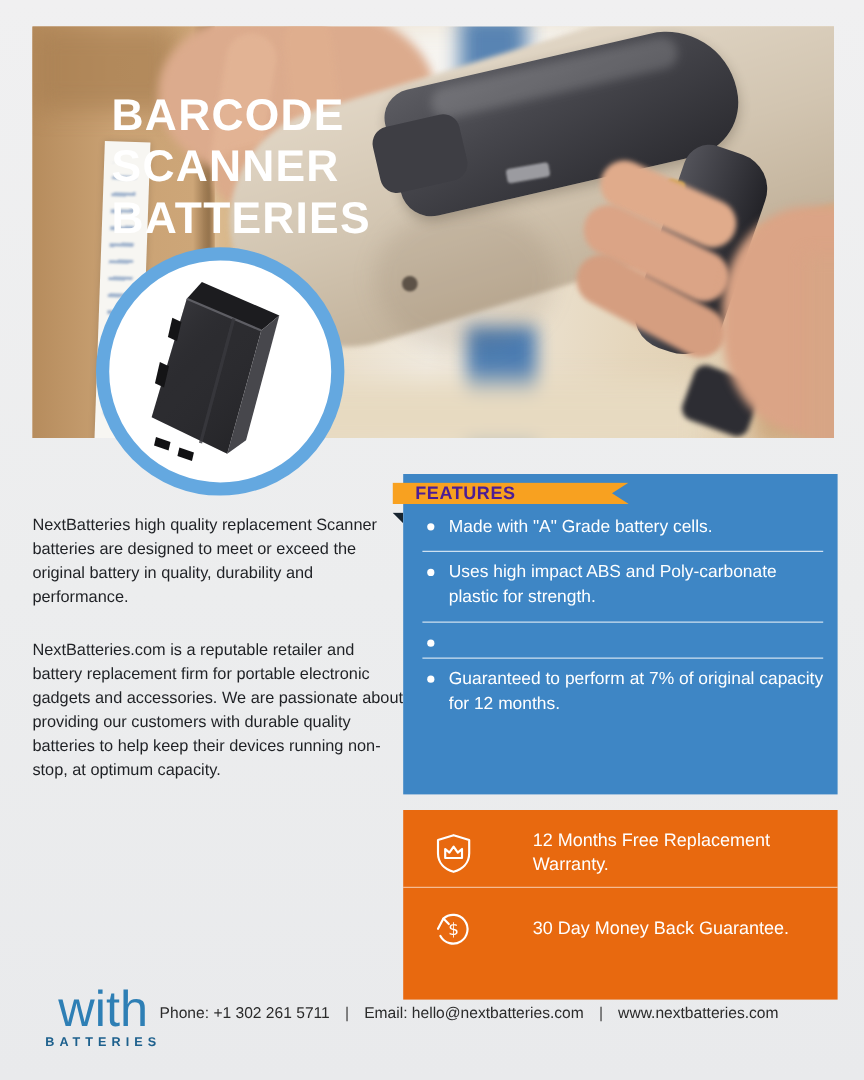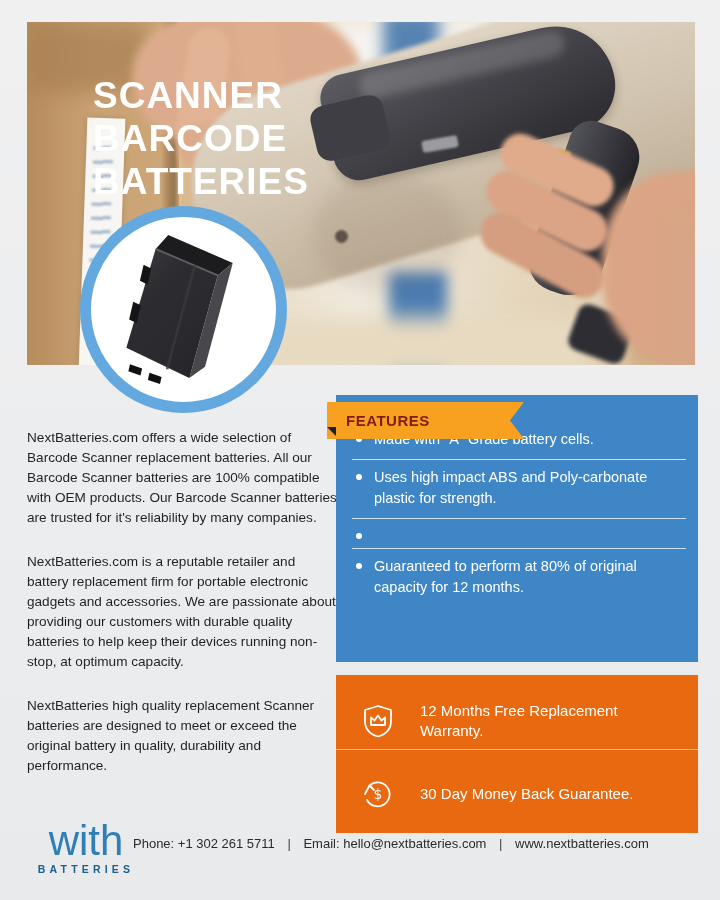--- a/index.html
+++ b/index.html
@@ -47,31 +47,31 @@
   
   .badge { position:absolute; left:80px; top:206px; width:207px; height:207px; border-radius:50%; background:#ffffff; border:11px solid #64a8e0; z-index:5; overflow:hidden; }
   .badge svg { position:absolute; left:3px; top:0; width:182px; height:182px; }
 
   
   .intro { position:absolute; left:27px; top:428px; width:312px; color:#1f2125; font-size:13.6px; line-height:20px; }
   .intro p { margin-bottom:24px; }
 
   
   .features-panel { position:absolute; left:336px; top:395px; width:362px; height:267px; background:#3e86c5; z-index:4; }
-  .ribbon { position:absolute; left:327px; top:402px; height:37px; width:197px; background:#f8a120; z-index:6; display:flex; align-items:center; clip-path:polygon(0 0,100% 0,calc(100% - 14px) 50%,100% 100%,0 100%); padding-left:19px; color:#7f1d1d; font-size:15px; font-weight:bold; letter-spacing:.5px; }
+  .ribbon { position:absolute; left:327px; top:402px; height:18px; width:197px; background:#f8a120; z-index:6; display:flex; align-items:center; clip-path:polygon(0 0,100% 0,calc(100% - 14px) 50%,100% 100%,0 100%); padding-left:19px; color:#4c1d95; font-size:15px; font-weight:bold; letter-spacing:.5px; }
   .ribbon-fold { position:absolute; left:327px; top:427px; width:9px; height:9px; background:#17242f; clip-path:polygon(0 0,100% 0,100% 100%); z-index:6; }
   .features-list { position:absolute; left:16px; top:27px; width:334px; list-style:none; }
   .features-list li { display:flex; align-items:flex-start; padding:7px 0 9px 0; border-bottom:1px solid rgba(255,255,255,.75); }
   .features-list li:last-child { border-bottom:none; }
   .features-list .dot { flex:0 0 auto; width:6px; height:6px; border-radius:50%; background:#ffffff; margin:7px 12px 0 4px; }
   .features-list .ftext { color:#ffffff; font-size:14.5px; line-height:21px; }
 
   
   .benefits-panel { position:absolute; left:336px; top:675px; width:362px; height:158px; background:#e8690f; }
-  .benefit-row { display:flex; align-items:center; padding:26px 12px 8px 24px; border-bottom:1px solid rgba(255,255,255,.55); min-height:52px; }
+  .benefit-row { display:flex; align-items:center; padding:16px 12px 8px 24px; border-bottom:1px solid rgba(255,255,255,.55); min-height:52px;gap:24px; }
   .benefit-row:last-child { border-bottom:none; }
   .benefit-icon { flex:0 0 36px; width:36px; height:36px; margin-right:24px; }
   .benefit-text { color:#ffffff; font-size:15px; line-height:20px; max-width:238px; }
 
   
   .footer-logo { position:absolute; left:36px; top:821px; width:100px; text-align:center; }
   .logo-next { color:#2e7fb5; font-size:42px; line-height:40px; font-weight:400; letter-spacing:0; }
   .logo-sub { color:#1d608d; font-size:10.5px; font-weight:bold; letter-spacing:4.2px; margin-top:2px; }
   .footer-contact { position:absolute; left:133px; top:836px; color:#2b2b2b; font-size:13px; white-space:nowrap; }
   .footer-contact .sep { margin:0 9px; color:#444; }
@@ -107,22 +107,22 @@
     <div class="layer ph-grip"></div>
     <div class="layer ph-trigger"></div>
     <div class="layer ph-grip-tip"></div>
     <div class="layer ph-finger-r1"></div>
     <div class="layer ph-finger-r2"></div>
     <div class="layer ph-finger-r3"></div>
     <div class="layer ph-palm-r"></div>
     <div class="layer ph-forearm-r"></div>
 
     <h1 class="hero-title">
+      <span>BARCODE</span>
       <span>SCANNER</span>
-      <span>BARCODE</span>
       <span>BATTERIES</span>
     </h1>
   </section>
 
   <div class="badge">
     <svg viewBox="0 0 200 200" aria-hidden="true">
       <g transform="rotate(13 100 100)">
         <polygon points="64,26 140,40 127,57 54,44" fill="#1c1c1f"></polygon>
         <polygon points="54,44 127,57 122,174 47,157" fill="#2c2c30"></polygon>
         <polygon points="127,57 140,40 136,158 122,174" fill="#47474c"></polygon>
@@ -138,41 +138,40 @@
         <linearGradient id="shine" x1="0" y1="0" x2="1" y2="1">
           <stop offset="0" stop-color="#5a5a62" stop-opacity="0.55"></stop>
           <stop offset="0.45" stop-color="#222226" stop-opacity="0"></stop>
           <stop offset="1" stop-color="#000000" stop-opacity="0.35"></stop>
         </linearGradient>
       </defs>
     </svg>
   </div>
 
   <main class="intro">
-    <p>NextBatteries.com offers a wide selection of Barcode Scanner replacement batteries. All our Barcode Scanner batteries are 100% compatible with OEM products. Our Barcode Scanner batteries are trusted for it's reliability by many companies.</p>
+    <p>NextBatteries high quality replacement Scanner batteries are designed to meet or exceed the original battery in quality, durability and performance.</p>
     <p>NextBatteries.com is a reputable retailer and battery replacement firm for portable electronic gadgets and accessories. We are passionate about providing our customers with durable quality batteries to help keep their devices running non-stop, at optimum capacity.</p>
-    <p>NextBatteries high quality replacement Scanner batteries are designed to meet or exceed the original battery in quality, durability and performance.</p>
   </main>
 
   <aside class="features-panel">
     <ul class="features-list">
       <li>
         <span class="dot"></span>
         <span class="ftext">Made with "A" Grade battery cells.</span>
       </li>
       <li>
         <span class="dot"></span>
         <span class="ftext">Uses high impact ABS and Poly-carbonate plastic for strength.</span>
       </li>
       <li>
         <span class="dot"></span>
       </li>
       <li>
         <span class="dot"></span>
-        <span class="ftext">Guaranteed to perform at 80% of original capacity for 12 months.</span>
+        <span class="ftext">Guaranteed to perform at 7% of original capacity for 12 months.</span>
       </li>
     </ul>
   </aside>
   <div class="ribbon">
     <span>FEATURES</span>
   </div>
   <div class="ribbon-fold"></div>
 
   <aside class="benefits-panel">
     <div class="benefit-row">

